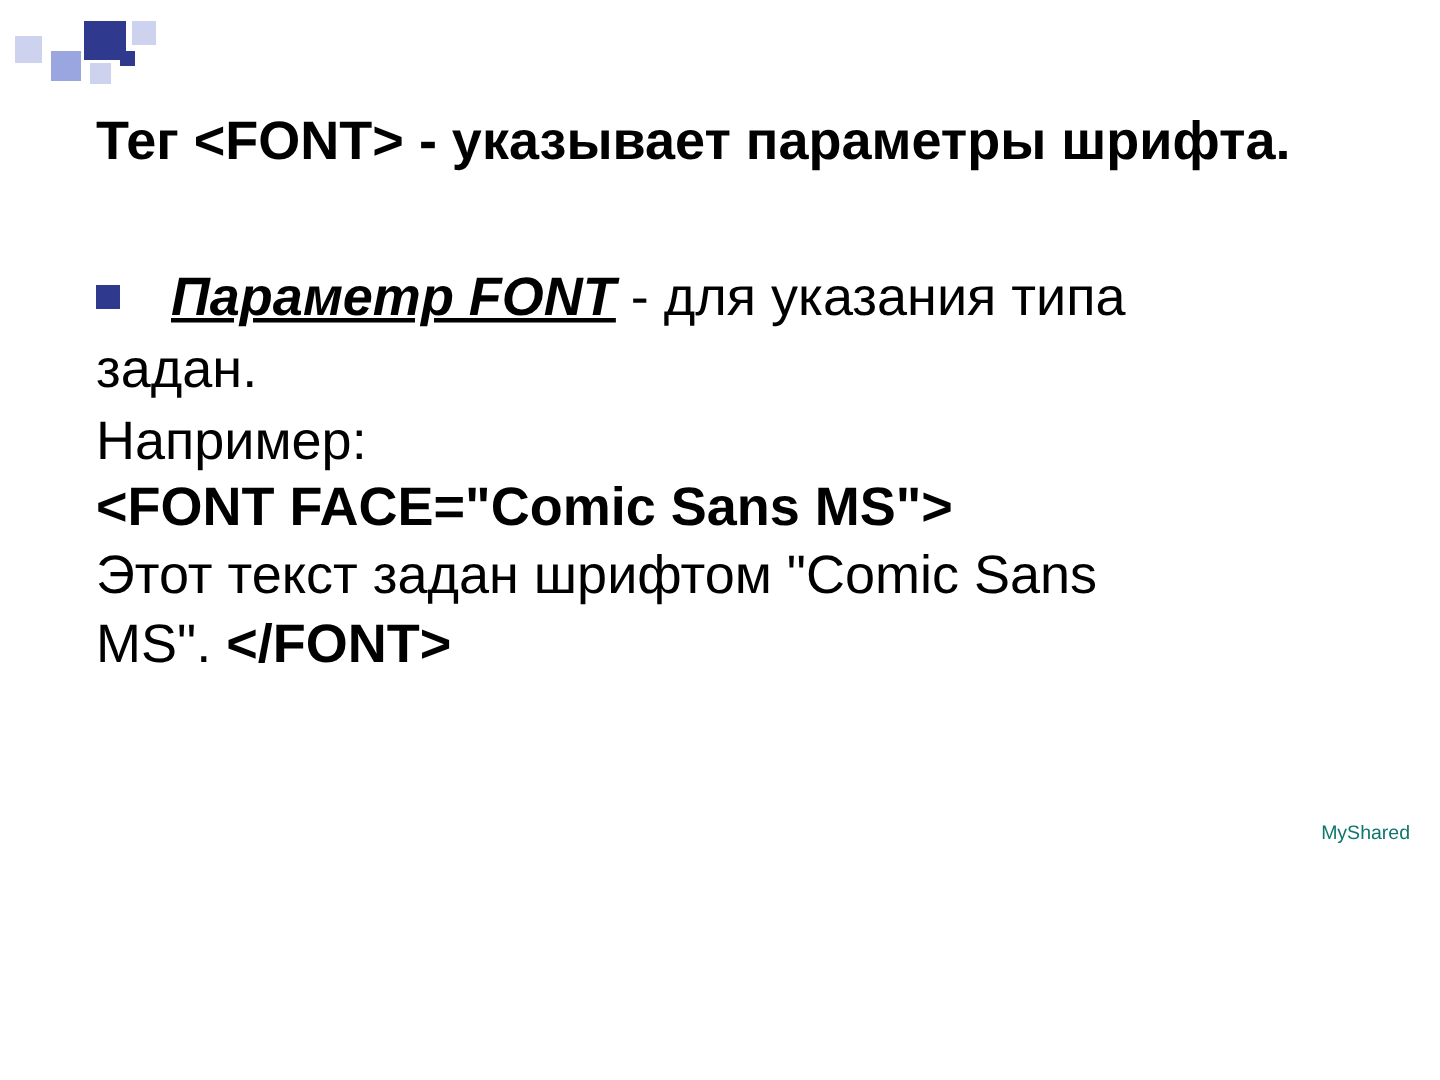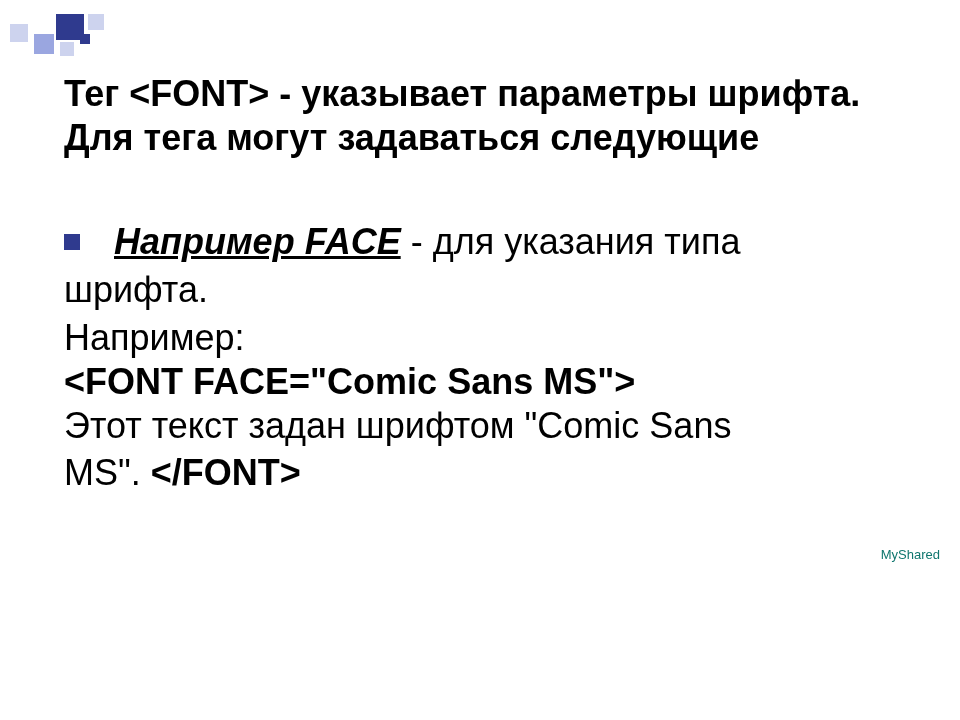--- a/index.html
+++ b/index.html
@@ -101,31 +101,30 @@
     <div class="sq sq5"></div>
     <div class="sq sq6"></div>
   </div>
 
   <div class="content">
 
     <div class="intro-block">
       <span class="intro-line1">
         <span class="bold">Тег </span><span class="tag-font">&lt;FONT&gt;</span><span class="bold"> - указывает параметры шрифта.</span>
       </span>
-      <span class="intro-line2 bold">Для тега могут задаваться следующие</span>
     </div>
 
     <div class="bullet-row">
       <div class="bullet"></div>
       <div class="bullet-text">
-        <span class="param-name">Например FACE</span><span> - для указания типа</span>
+        <span class="param-name">Параметр FONT</span><span> - для указания типа</span>
       </div>
     </div>
 
-    <div class="after-bullet">шрифта.</div>
+    <div class="after-bullet">задан.</div>
 
     <div class="after-bullet example-label">Например:</div>
 
     <div class="after-bullet code-open">&lt;FONT FACE="Comic Sans MS"&gt;</div>
 
     <div class="comic-line">Этот текст задан шрифтом "Comic Sans</div>
 
     <div class="comic-line">
       <span class="comic-inline">MS".  </span><span class="code-close" style="font-family: Arial, sans-serif; text-align: right;">&lt;/FONT&gt;</span>
     </div>

